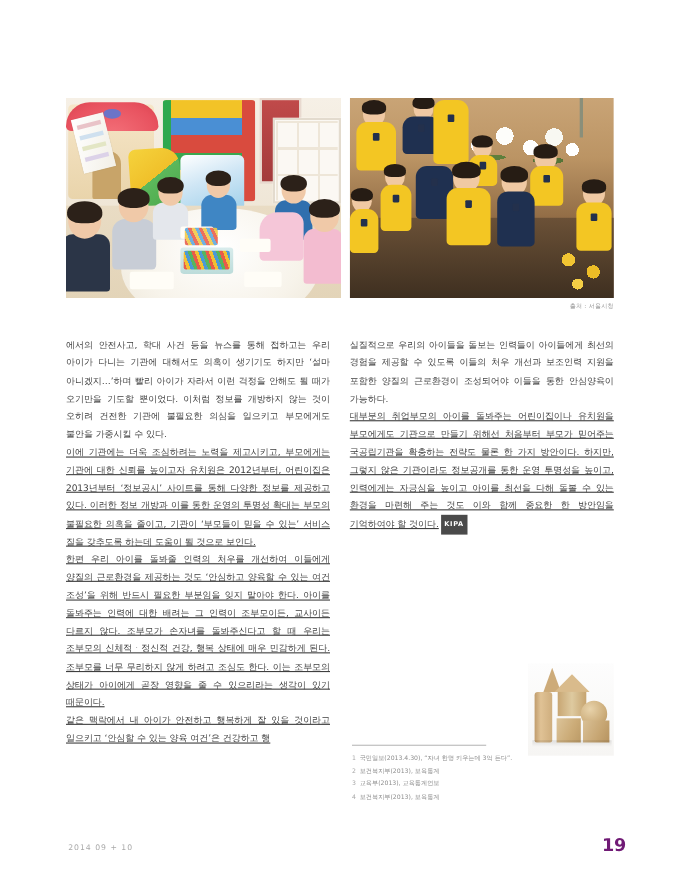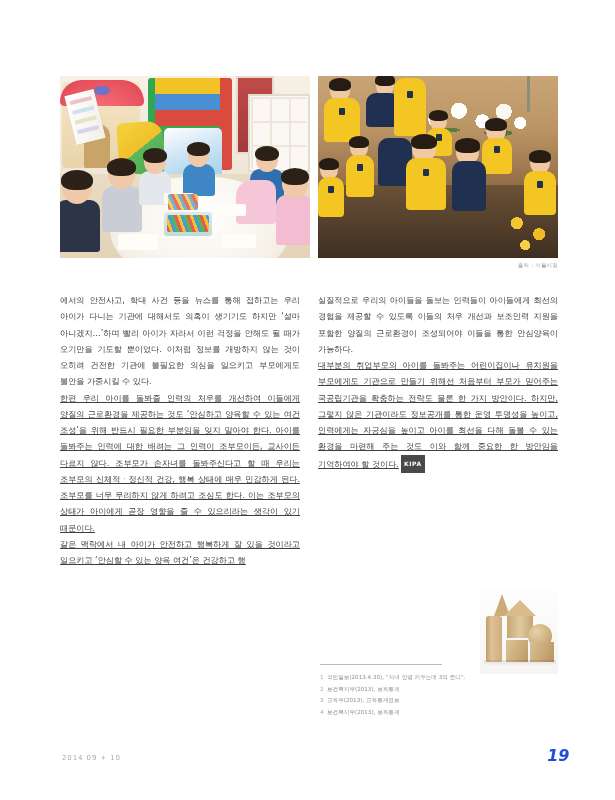--- a/index.html
+++ b/index.html
@@ -11,21 +11,21 @@
     width: 615px;
     height: 800px;
     font-family: "DejaVu Sans", "Liberation Sans", sans-serif;
     color: #3a3a3a;
     position: relative;
     overflow: hidden;
   }
 
   .page {
     position: absolute;
-    left: 0; top: 0;
+    left: 0; top: 13px;
     width: 615px;
     height: 700px;
     background: #fff;
   }
 
   
   .photo-row {
     position: absolute;
     left: 60px;
     top: 76px;
@@ -315,23 +315,22 @@
     font-size: 7px;
     color: #a9a9a9;
     letter-spacing: .9px;
   }
   .folio {
     position: absolute;
     right: 46px;
     top: 746px;
     font-size: 16px;
     font-weight: bold;
-    color: #1d4ed8;
+    color: #701a75;
     letter-spacing: -.3px;
-    font-style: italic;
   }
 </style>
 </head>
 <body>
 
 <div class="page">
 
   <div class="photo-row">
 
     <div class="photo left">
@@ -470,20 +469,21 @@
       </div>
       <div class="pr-yellow"></div>
     </div>
   </div>
 
   <div class="credit">출처 : 서울시청</div>
 
   <div class="columns">
     <div class="col">
       <p>에서의 안전사고, 학대 사건 등을 뉴스를 통해 접하고는 우리 아이가 다니는 기관에 대해서도 의혹이 생기기도 하지만 ‘설마 아니겠지…’하며 빨리 아이가 자라서 이런 걱정을 안해도 될 때가 오기만을 기도할 뿐이었다. 이처럼 정보를 개방하지 않는 것이 오히려 건전한 기관에 불필요한 의심을 일으키고 부모에게도 불안을 가중시킬 수 있다.</p>
+      <p>이에 기관에는 더욱 조심하려는 노력을 제고시키고, 부모에게는 기관에 대한 신뢰를 높이고자 유치원은 2012년부터, 어린이집은 2013년부터 ‘정보공시’ 사이트를 통해 다양한 정보를 제공하고 있다. 이러한 정보 개방과 이를 통한 운영의 투명성 확대는 부모의 불필요한 의혹을 줄이고, 기관이 ‘부모들이 믿을 수 있는’ 서비스 질을 갖추도록 하는데 도움이 될 것으로 보인다.</p>
       <p>한편 우리 아이를 돌봐줄 인력의 처우를 개선하여 이들에게 양질의 근로환경을 제공하는 것도 ‘안심하고 양육할 수 있는 여건 조성’을 위해 반드시 필요한 부분임을 잊지 말아야 한다. 아이를 돌봐주는 인력에 대한 배려는 그 인력이 조부모이든, 교사이든 다르지 않다. 조부모가 손자녀를 돌봐주신다고 할 때 우리는 조부모의 신체적ㆍ정신적 건강, 행복 상태에 매우 민감하게 된다. 조부모를 너무 무리하지 않게 하려고 조심도 한다. 이는 조부모의 상태가 아이에게 곧장 영향을 줄 수 있으리라는 생각이 있기 때문이다.</p>
       <p>같은 맥락에서 내 아이가 안전하고 행복하게 잘 있을 것이라고 일으키고 ‘안심할 수 있는 양육 여건’은 건강하고 행</p>
     </div>
     <div class="col">
       <p>실질적으로 우리의 아이들을 돌보는 인력들이 아이들에게 최선의 경험을 제공할 수 있도록 이들의 처우 개선과 보조인력 지원을 포함한 양질의 근로환경이 조성되어야 이들을 통한 안심양육이 가능하다.</p>
       <p><span>대부분의 취업부모의 아이를 돌봐주는 어린이집이나 유치원을 부모에게도 기관으로 만들기 위해선 처음부터 부모가 믿어주는 국공립기관을 확충하는 전략도 물론 한 가지 방안이다. 하지만, 그렇지 않은 기관이라도 정보공개를 통한 운영 투명성을 높이고, 인력에게는 자긍심을 높이고 아이를 최선을 다해 돌볼 수 있는 환경을 마련해 주는 것도 이와 함께 중요한 한 방안임을 기억하여야 할 것이다.</span><span class="kipa-badge">KIPA</span></p>
     </div>
   </div>
 
   <div class="blocks-photo">

